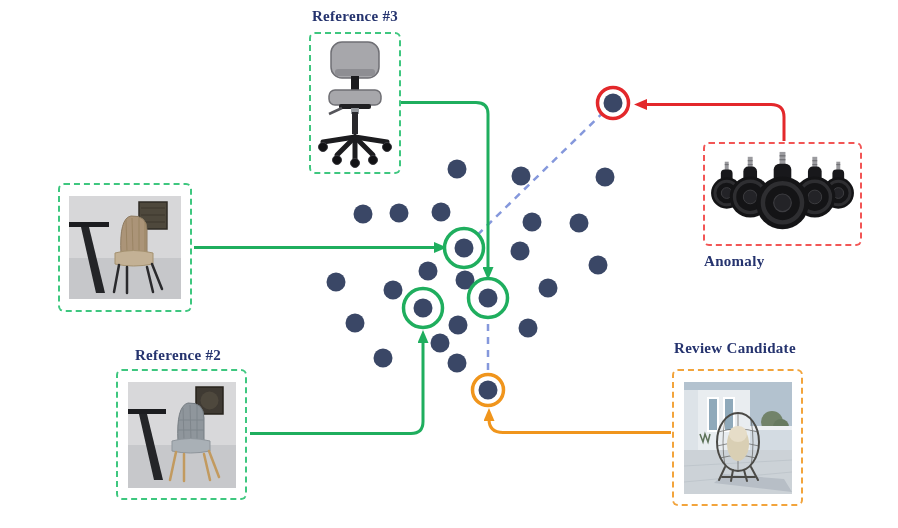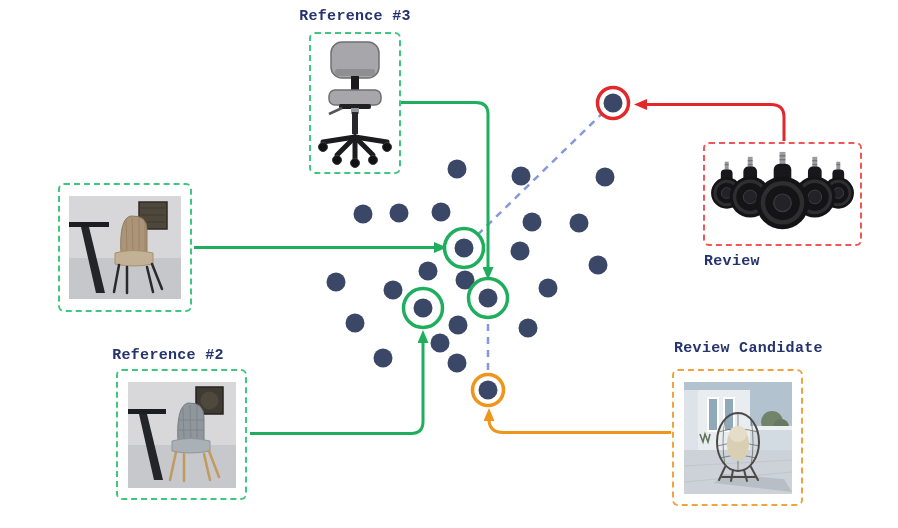--- a/index.html
+++ b/index.html
@@ -1,18 +1,18 @@
 <!DOCTYPE html>
 <html style="--c-bg: #ffffff; --c-text: #25336e; --c-dot: #3a4766; --c-green: #1fae5e; --c-green-dash: #3ec77f; --c-red: #e3282b; --c-red-dash: #f25555; --c-orange: #f0951c; --c-orange-dash: #f2a43c; --c-link: #8598dc;"><head>
 <meta charset="utf-8">
 <style>
   html,body{margin:0;padding:0;background:#fff;}
   .canvas{
     position:relative;width:898px;height:528px;background:var(--c-bg,#fff);
-    font-family:Liberation Mono, monospace;overflow:hidden;
+    font-family:Liberation Serif, serif;overflow:hidden;
   }
   #plot-svg{position:absolute;left:0;top:0;z-index:1;}
   .refbox{
     position:absolute;z-index:2;background:#fff;border-radius:6px;
     display:flex;align-items:center;justify-content:center;box-sizing:border-box;
   }
   .refbox.green{border:2px dashed var(--c-green-dash,#3ec77f);}
   .refbox.red{border:2px dashed var(--c-red-dash,#f25555);}
   .refbox.orange{border:2px dashed var(--c-orange-dash,#f2a43c);}
   .boxlabel{
@@ -147,21 +147,21 @@
       <path d="M46,57 Q64,52 84,57 L84,68 Q64,72 46,68 Z" fill="#c3b195" stroke="#a4916f" stroke-width="1"></path>
       <g stroke="#2a2a2d" stroke-width="2.5" stroke-linecap="round">
         <line x1="50" y1="69" x2="45" y2="96"></line>
         <line x1="58" y1="71" x2="58" y2="97"></line>
         <line x1="78" y1="71" x2="84" y2="96"></line>
         <line x1="83" y1="68" x2="93" y2="93"></line>
       </g>
     </svg>
   </div>
 
-  <div class="boxlabel centered" style="left:168px;top:347px">Reference #2</div>
+  <div class="boxlabel centered" style="left:178px;top:347px">Reference #2</div>
   <div class="refbox green" style="left:116px;top:369px;width:131px;height:131px">
     <svg class="illus" width="108" height="106" viewBox="0 0 108 106">
       <rect x="0" y="0" width="108" height="106" fill="#d8d8da"></rect>
       <rect x="0" y="63" width="108" height="43" fill="#c7c8cb"></rect>
       <rect x="68" y="5" width="27" height="27" fill="#3f3a33" stroke="#27231d" stroke-width="1.5"></rect>
       <circle cx="81.5" cy="18.5" r="9" fill="#564f42" opacity="0.7"></circle>
       <rect x="-2" y="27" width="40" height="5" fill="#1c1d20"></rect>
       <polygon points="11,32 19,32 35,98 26,98" fill="#242528"></polygon>
       <path d="M50,60 Q48,24 60,21 Q76,20 76,36 L76,60 Z" fill="#8f969c" stroke="#757c82" stroke-width="1"></path>
       <g stroke="#7d848a" stroke-width="1" opacity="0.9">
@@ -230,21 +230,21 @@
             <line x1="-3" y1="-48" x2="3" y2="-48" stroke="#6c6c70" stroke-width="1.2"></line>
             <line x1="-3" y1="-44" x2="3" y2="-44" stroke="#6c6c70" stroke-width="1.2"></line>
           <rect x="-9" y="-40" width="18" height="20" rx="6" fill="#18181b"></rect>
           <circle cx="0" cy="0" r="27" fill="#141416"></circle>
             <circle cx="0" cy="0" r="20" fill="none" stroke="#2e2e31" stroke-width="4.5"></circle>
             <circle cx="0" cy="0" r="9" fill="#232327" stroke="#3c3c40" stroke-width="1.2"></circle>
         </g>
       </g>
     </svg>
   </div>
-  <div class="boxlabel" style="left:704px;top:253px">Review</div>
+  <div class="boxlabel" style="left:704px;top:253px">Anomaly</div>
 
   <div class="boxlabel" style="left:674px;top:340px">Review Candidate</div>
   <div class="refbox orange" style="left:672px;top:369px;width:131px;height:137px">
     <svg class="illus" width="108" height="112" viewBox="0 0 108 112">
       <rect x="0" y="0" width="108" height="112" fill="#b3c2cf"></rect>
       <circle cx="88" cy="40" r="11" fill="#72836a"></circle>
         <circle cx="97" cy="45" r="8" fill="#677a60"></circle>
       <rect x="58" y="46" width="50" height="22" fill="#d3dbe2"></rect>
       <rect x="58" y="44" width="50" height="4" fill="#eef1f4"></rect>
       <rect x="0" y="8" width="66" height="62" fill="#e9edf0"></rect>

